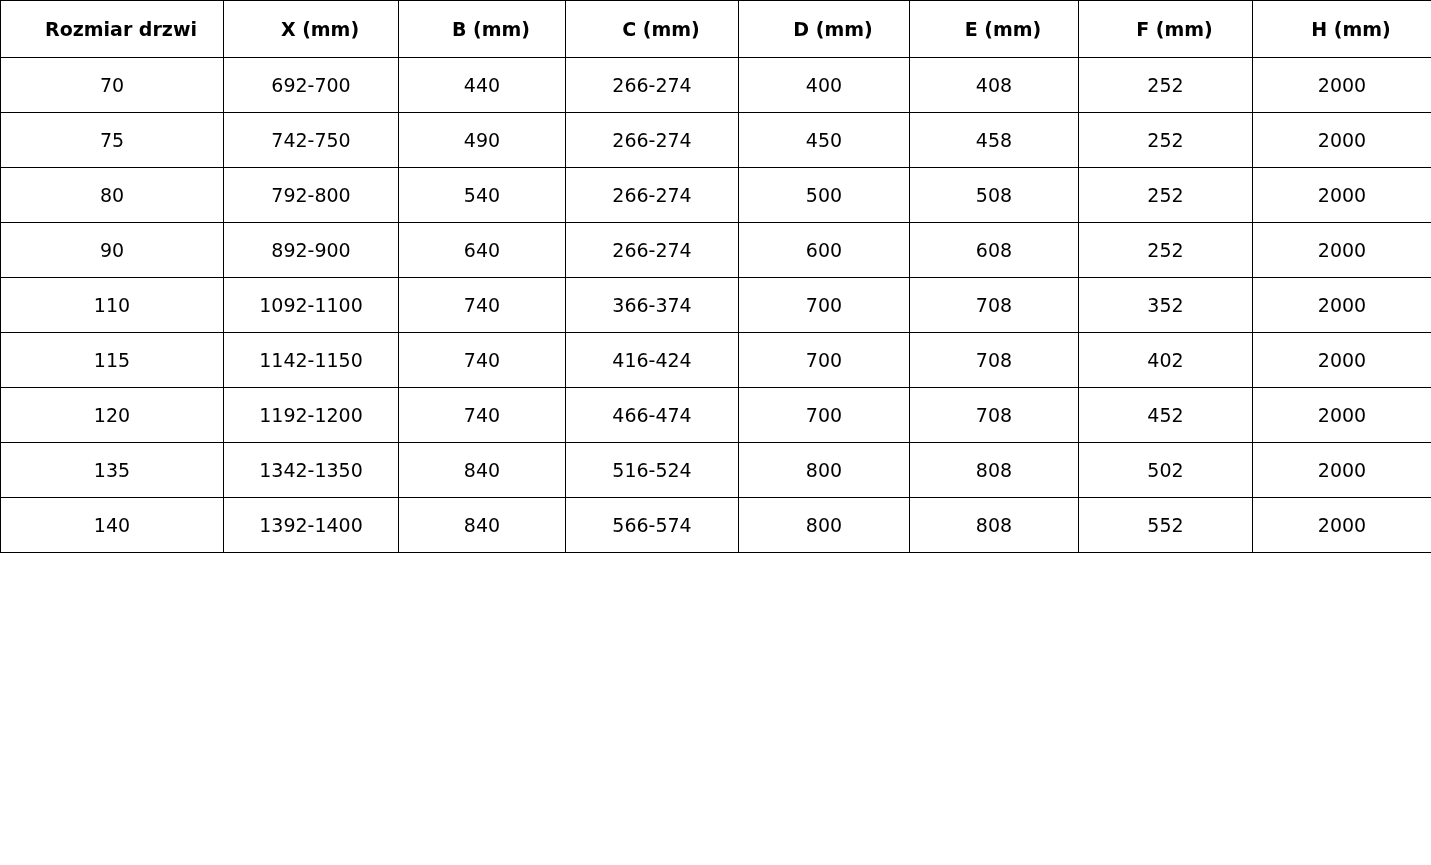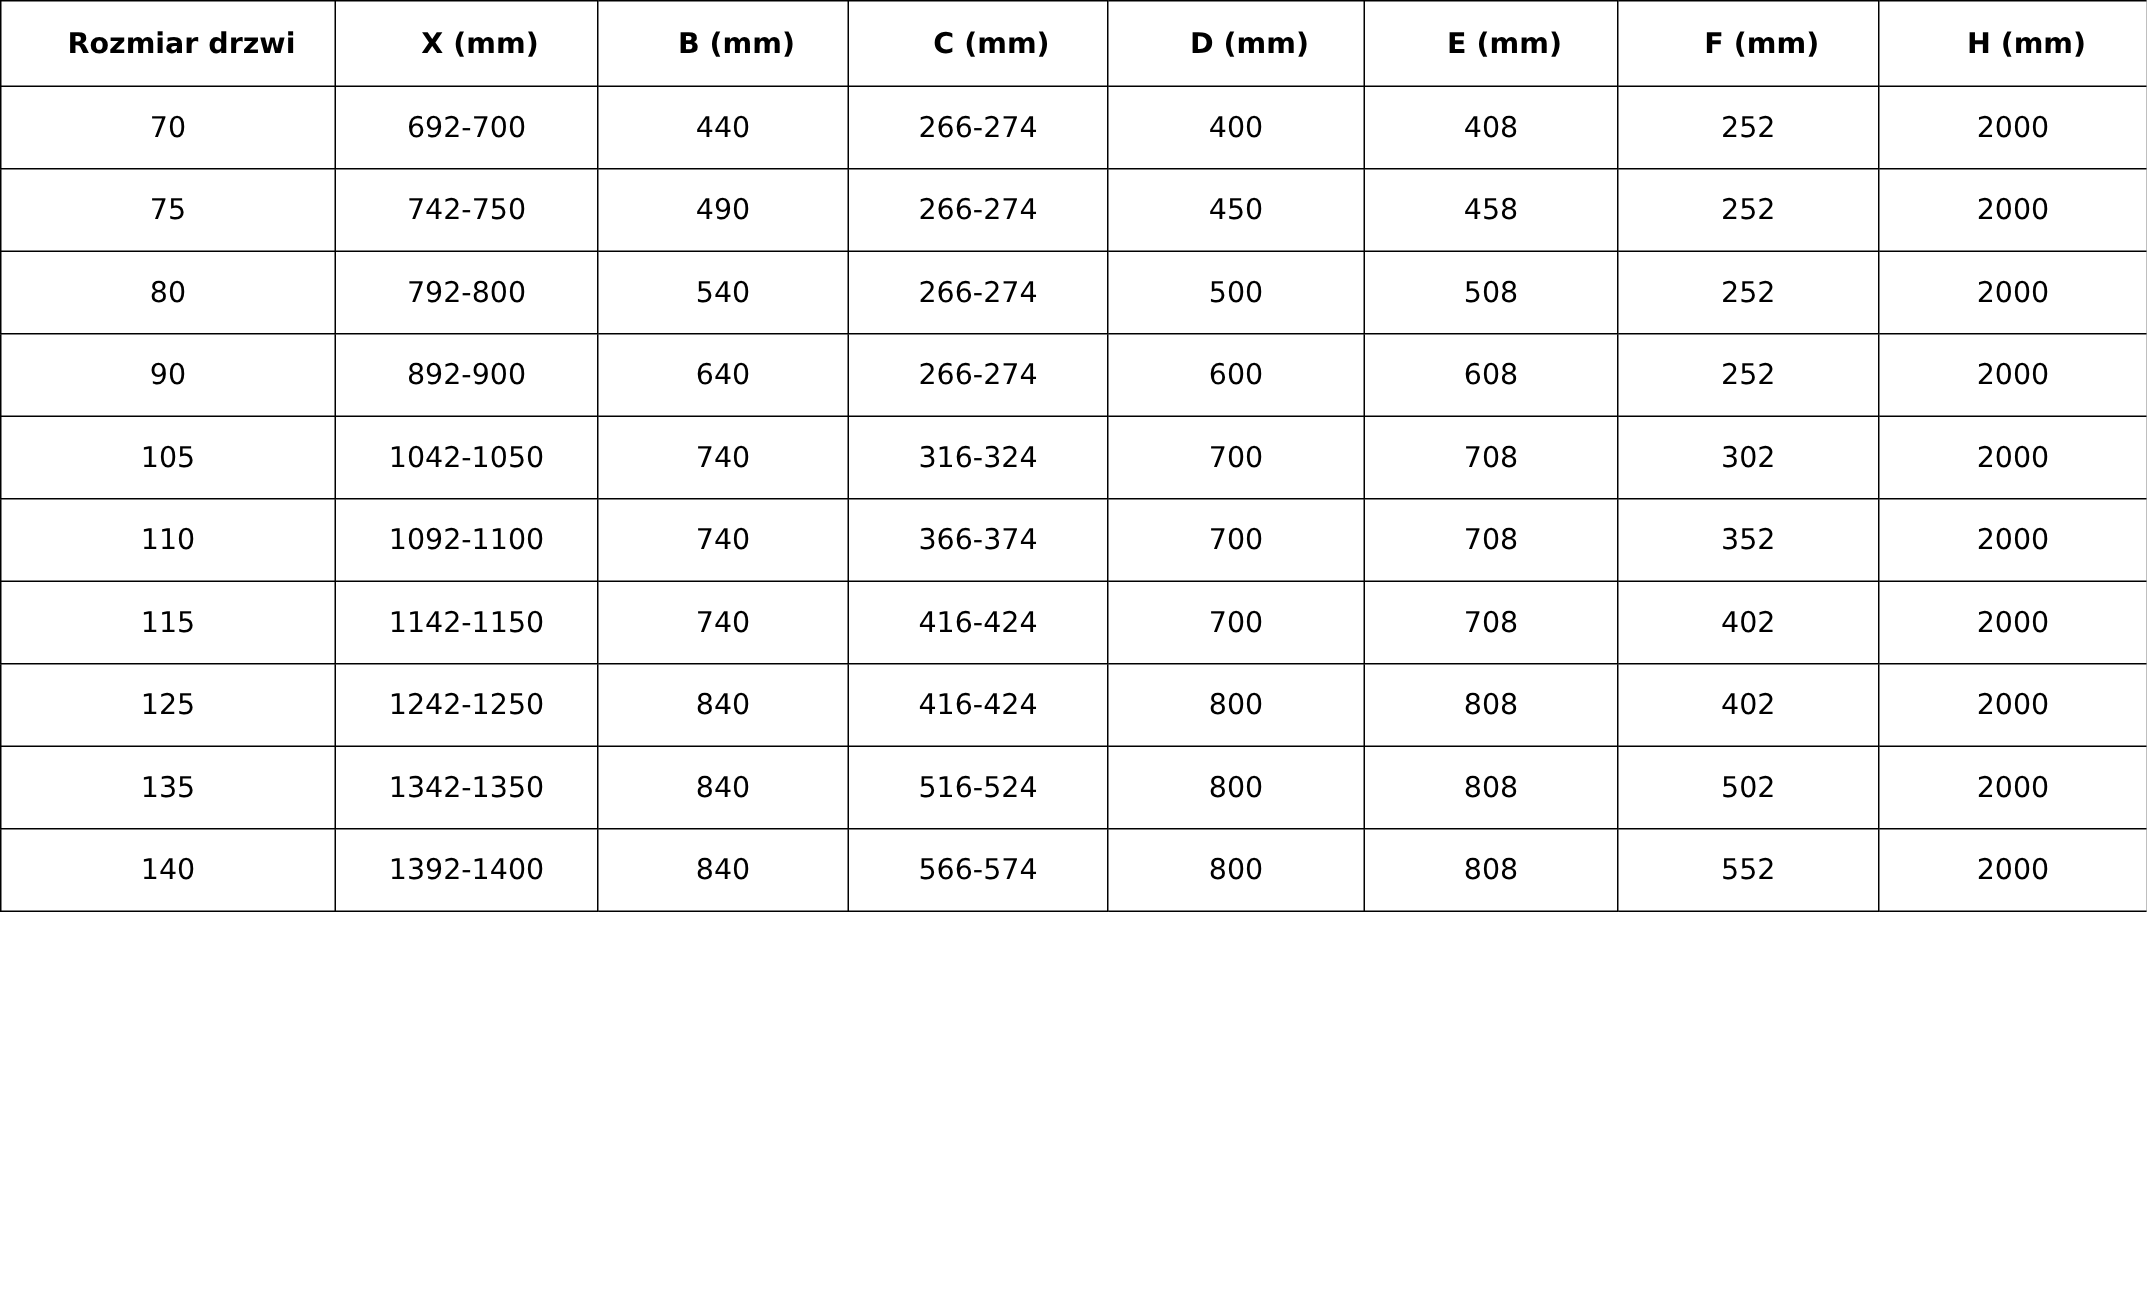--- a/index.html
+++ b/index.html
@@ -109,57 +109,47 @@
         <td>90</td>
         <td>892-900</td>
         <td>640</td>
         <td>266-274</td>
         <td>600</td>
         <td>608</td>
         <td>252</td>
         <td>2000</td>
       </tr>
       <tr>
-        <td>105</td>
-        <td>1042-1050</td>
-        <td>740</td>
-        <td>316-324</td>
-        <td>700</td>
-        <td>708</td>
-        <td>302</td>
-        <td>2000</td>
-      </tr>
-      <tr>
         <td>110</td>
         <td>1092-1100</td>
         <td>740</td>
         <td>366-374</td>
         <td>700</td>
         <td>708</td>
         <td>352</td>
         <td>2000</td>
       </tr>
       <tr>
         <td>115</td>
         <td>1142-1150</td>
         <td>740</td>
         <td>416-424</td>
         <td>700</td>
         <td>708</td>
         <td>402</td>
         <td>2000</td>
       </tr>
       <tr>
-        <td>125</td>
-        <td>1242-1250</td>
-        <td>840</td>
-        <td>416-424</td>
-        <td>800</td>
-        <td>808</td>
-        <td>402</td>
+        <td>120</td>
+        <td>1192-1200</td>
+        <td>740</td>
+        <td>466-474</td>
+        <td>700</td>
+        <td>708</td>
+        <td>452</td>
         <td>2000</td>
       </tr>
       <tr>
         <td>135</td>
         <td>1342-1350</td>
         <td>840</td>
         <td>516-524</td>
         <td>800</td>
         <td>808</td>
         <td>502</td>

